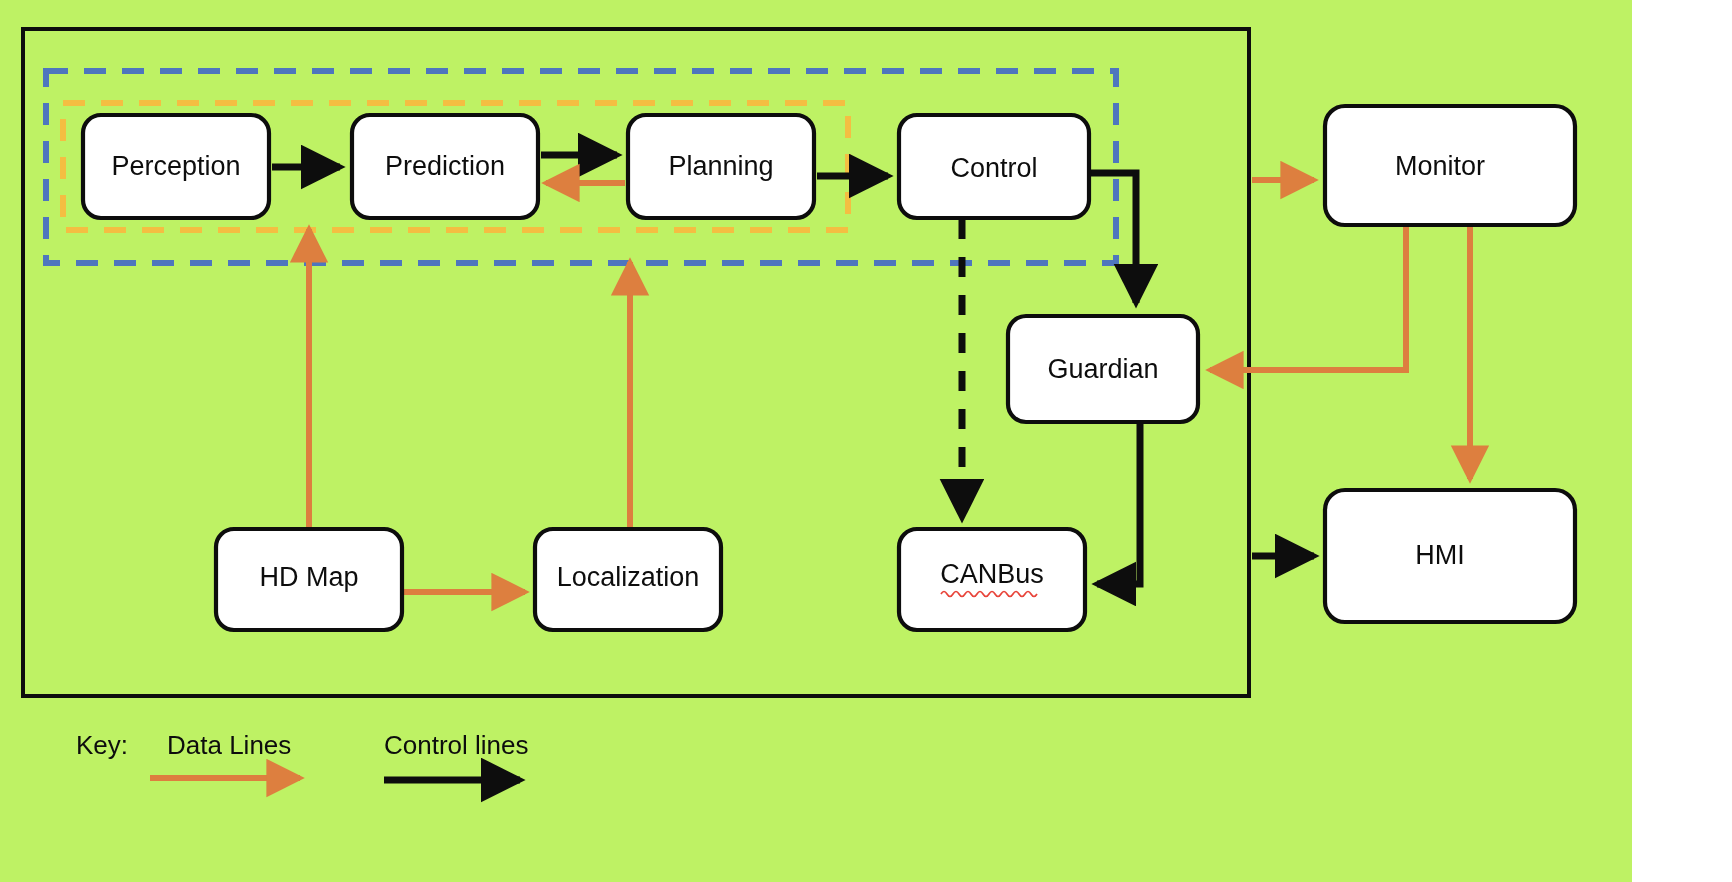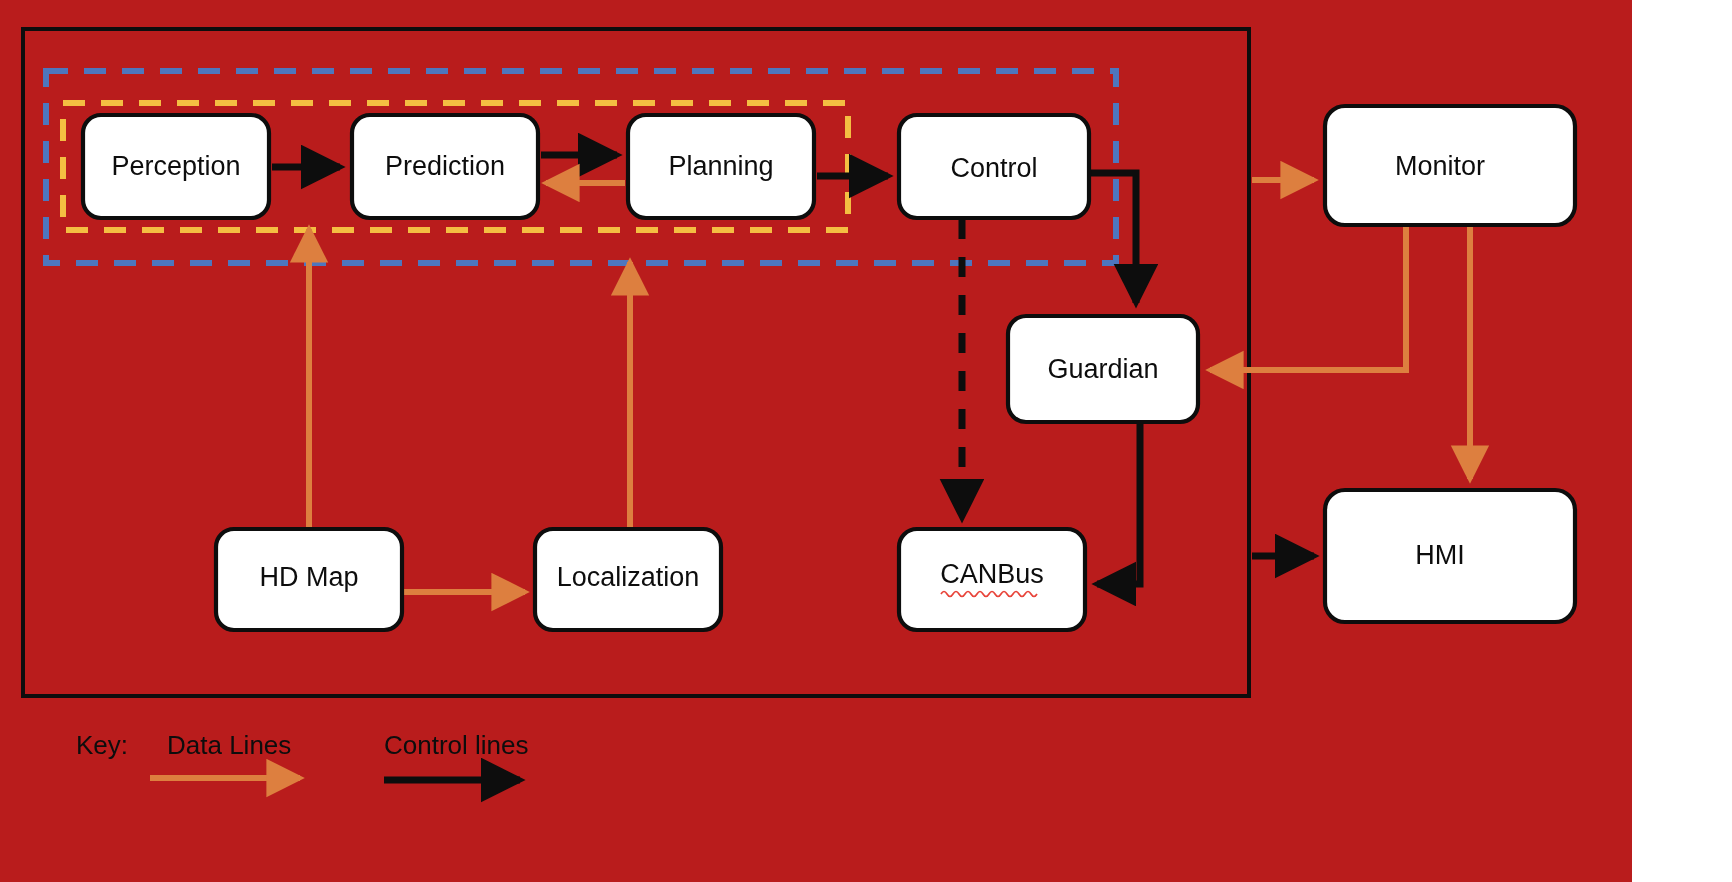--- a/index.html
+++ b/index.html
@@ -10,21 +10,21 @@
   body {
     width: 1732px;
     height: 882px;
     font-family: "Liberation Sans", sans-serif;
     overflow: hidden;
   }
   #stage {
     position: relative;
     width: 1632px;
     height: 882px;
-    background: #b91c1c;
+    background: #bef264;
   }
   svg#diagram {
     position: absolute;
     left: 0;
     top: 0;
     width: 1732px;
     height: 882px;
   }
   .node-label {
     font-family: "Liberation Sans", sans-serif;

